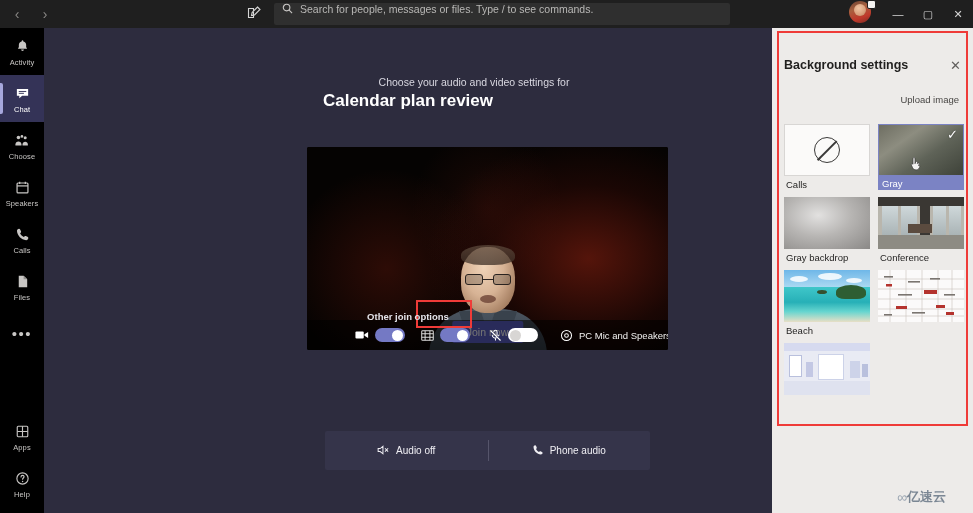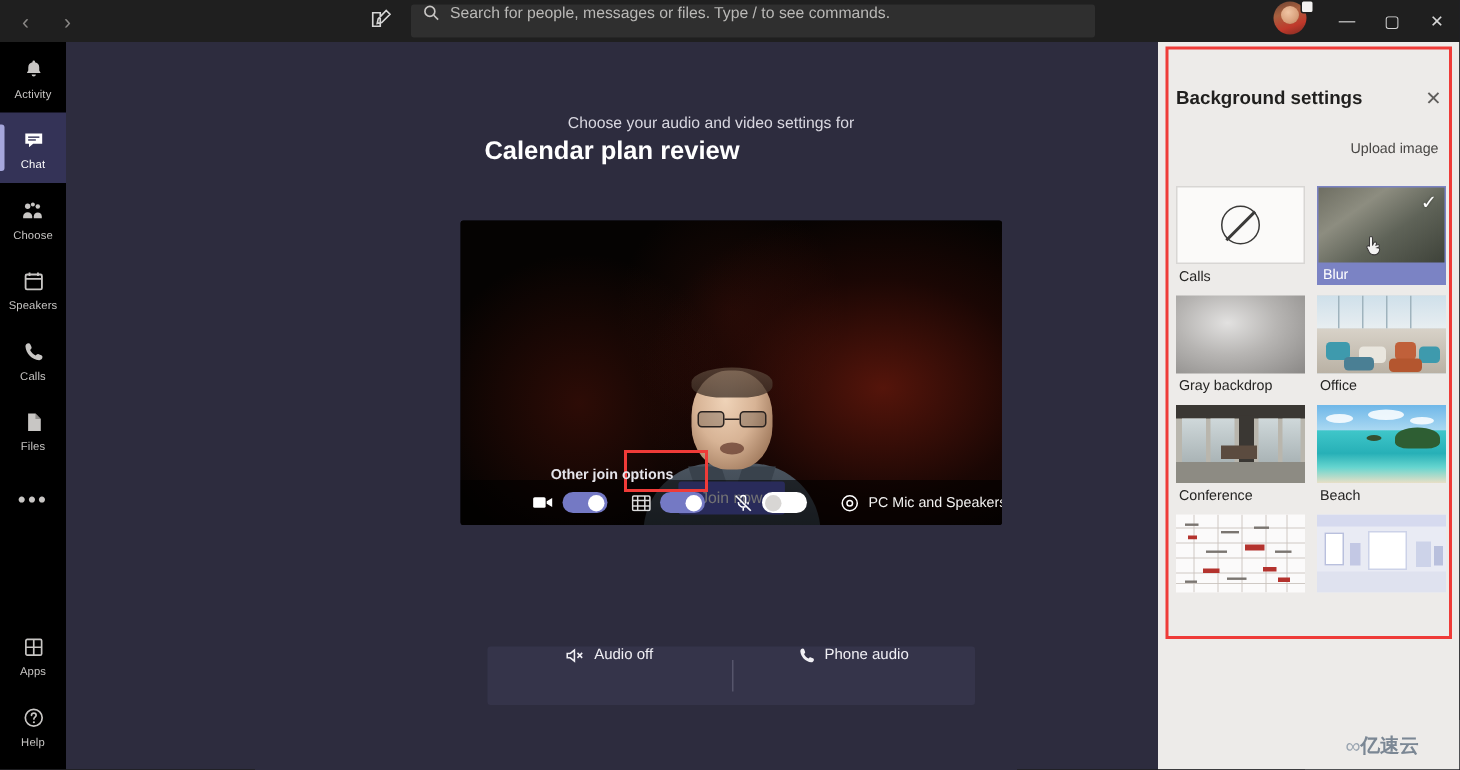--- a/index.html
+++ b/index.html
@@ -219,21 +219,21 @@
     text-align: center; color: #e5e4ea; font-size: 9.5px; font-weight: bold;
   }
   .join-options {
     position: absolute; left: 281px; top: 403px;
     width: 325px; height: 39px;
     background: #35344a;
     border-radius: 2px;
     display: flex; align-items: center;
   }
   .join-opt {
-    flex: 1; display: flex; justify-content: center;
+    flex: 1; display: flex; align-items: center; justify-content: center;
     gap: 6px; color: #f0eff4; font-size: 10px; height: 100%;
     position: relative; cursor: pointer;
   }
   .join-opt + .join-opt::before {
     content:""; position:absolute; left:0; top:9px;
     width:1px; height:21px; background:#56556b;
   }
 
   
   .bg-panel {
@@ -595,45 +595,28 @@
 
       <div class="bg-item selected">
         <div class="bg-thumb thumb-blur">
           <span class="check-mark">✓</span>
           <span class="cursor-hand">
             <svg width="12" height="15" viewBox="0 0 12 15" fill="#f3f2f1" stroke="#3b3a39" stroke-width=".7">
               <path d="M3 1.6c0-.6.5-1 1-1s1 .4 1 1v5.1l.7-1.7c.2-.5.8-.8 1.3-.6.5.2.8.7.6 1.2l-.3.9 1.1-.4c.5-.2 1 .1 1.1.6.2.5-.1 1-.6 1.2l-.7.3.8.1c.5.1.9.6.8 1.1-.3 1.7-1.6 3.5-3.6 3.5-2 0-3.3-1.1-3.8-2.6L1.3 8c-.2-.5.1-1 .6-1.2.4-.1.9.1 1.1.5V1.6z"></path>
             </svg>
           </span>
         </div>
-        <div class="bg-caption">Blur</div>
+        <div class="bg-caption">Gray</div>
       </div>
 
       <div class="bg-item">
         <div class="bg-thumb thumb-gray"></div>
         <div class="bg-caption">Gray backdrop</div>
       </div>
 
-      <div class="bg-item">
-        <div class="bg-thumb thumb-office">
-          <div class="sky"></div>
-          <div class="win" style="left:14px"></div>
-          <div class="win" style="left:30px"></div>
-          <div class="win" style="left:46px"></div>
-          <div class="win" style="left:62px"></div>
-          <div class="floor"></div>
-          <div class="chair" style="left:6px;  top:60%; width:16px; height:12px; background:#3e9aad;"></div>
-          <div class="chair" style="left:28px; top:66%; width:18px; height:11px; background:#e9e6de;"></div>
-          <div class="chair" style="left:52px; top:60%; width:14px; height:12px; background:#c0603a;"></div>
-          <div class="chair" style="left:68px; top:66%; width:14px; height:11px; background:#3e9aad;"></div>
-          <div class="chair" style="left:18px; top:78%; width:20px; height:9px; background:#4a7f94;"></div>
-          <div class="chair" style="left:48px; top:80%; width:22px; height:9px; background:#b4562f;"></div>
-        </div>
-        <div class="bg-caption">Office</div>
-      </div>
 
       <div class="bg-item">
         <div class="bg-thumb thumb-conf">
           <div class="dark" style="left:0; top:0; width:100%; height:18%;"></div>
           <div class="glassw" style="left:4px;  top:18%; width:16px; height:56%;"></div>
           <div class="glassw" style="left:23px; top:18%; width:16px; height:56%;"></div>
           <div class="dark" style="left:42px; top:14%; width:10px; height:62%;"></div>
           <div class="glassw" style="left:55px; top:18%; width:13px; height:56%;"></div>
           <div class="glassw" style="left:71px; top:18%; width:12px; height:56%;"></div>
           <div class="dark" style="left:0; top:74%; width:100%; height:26%; background:#8d8b83;"></div>

